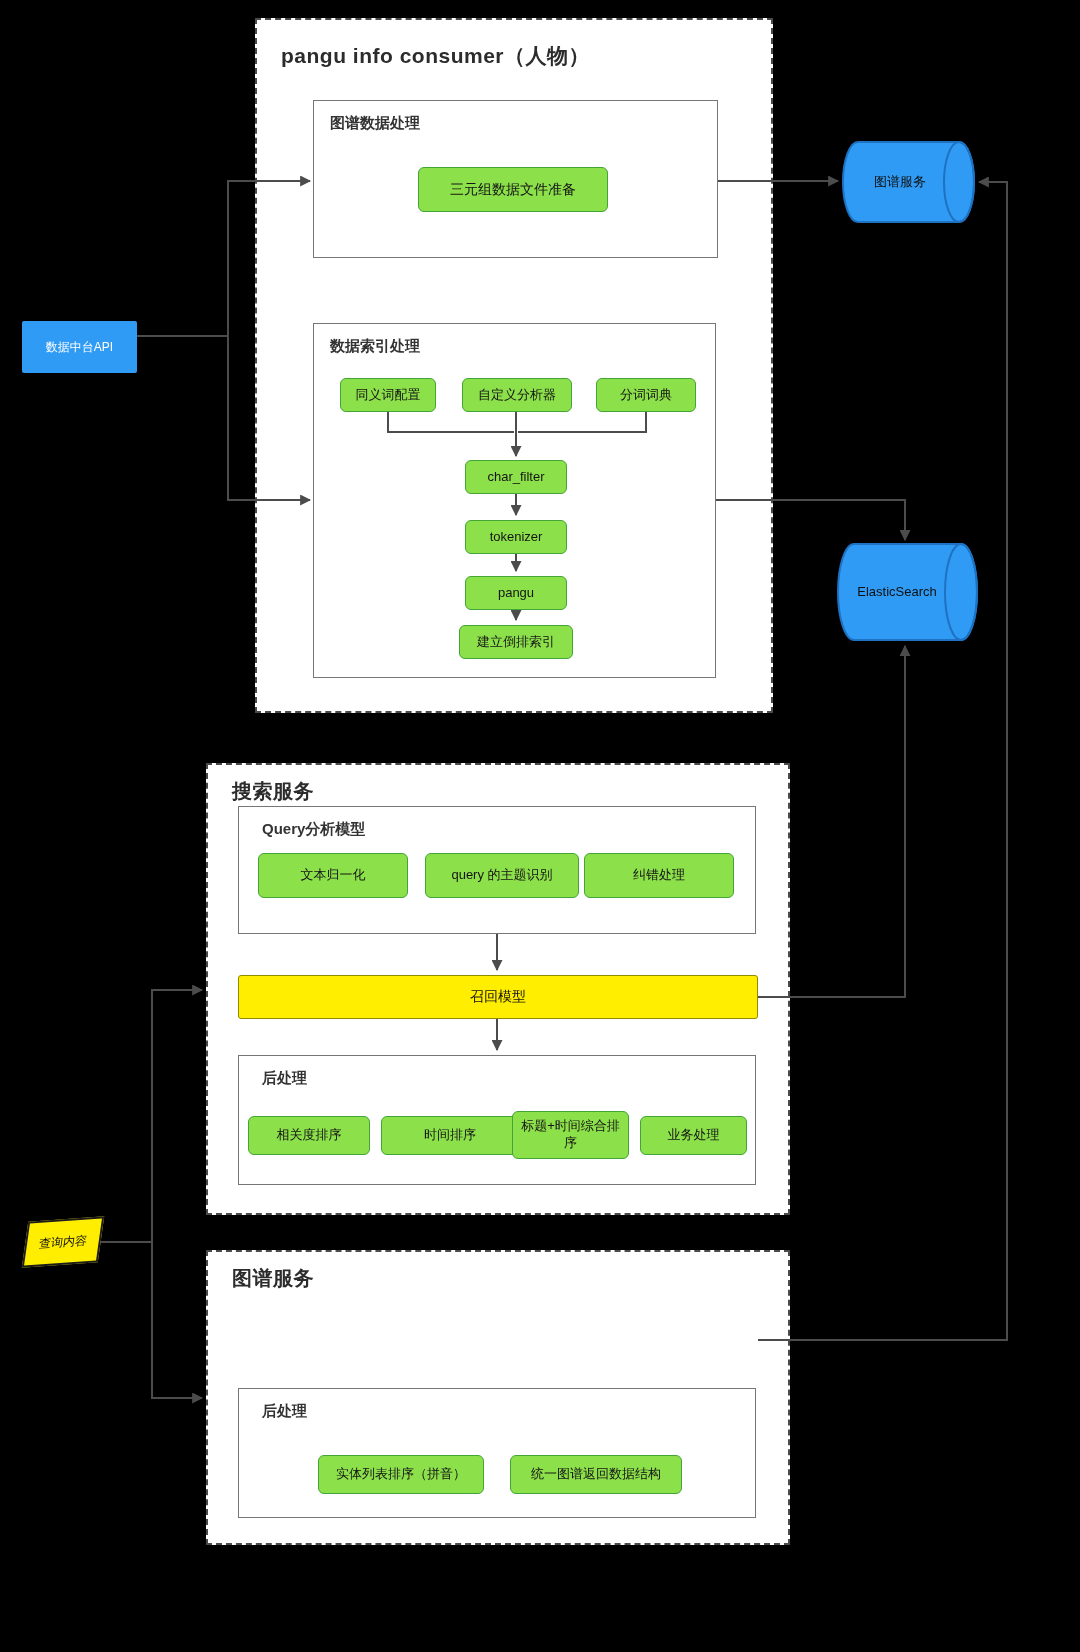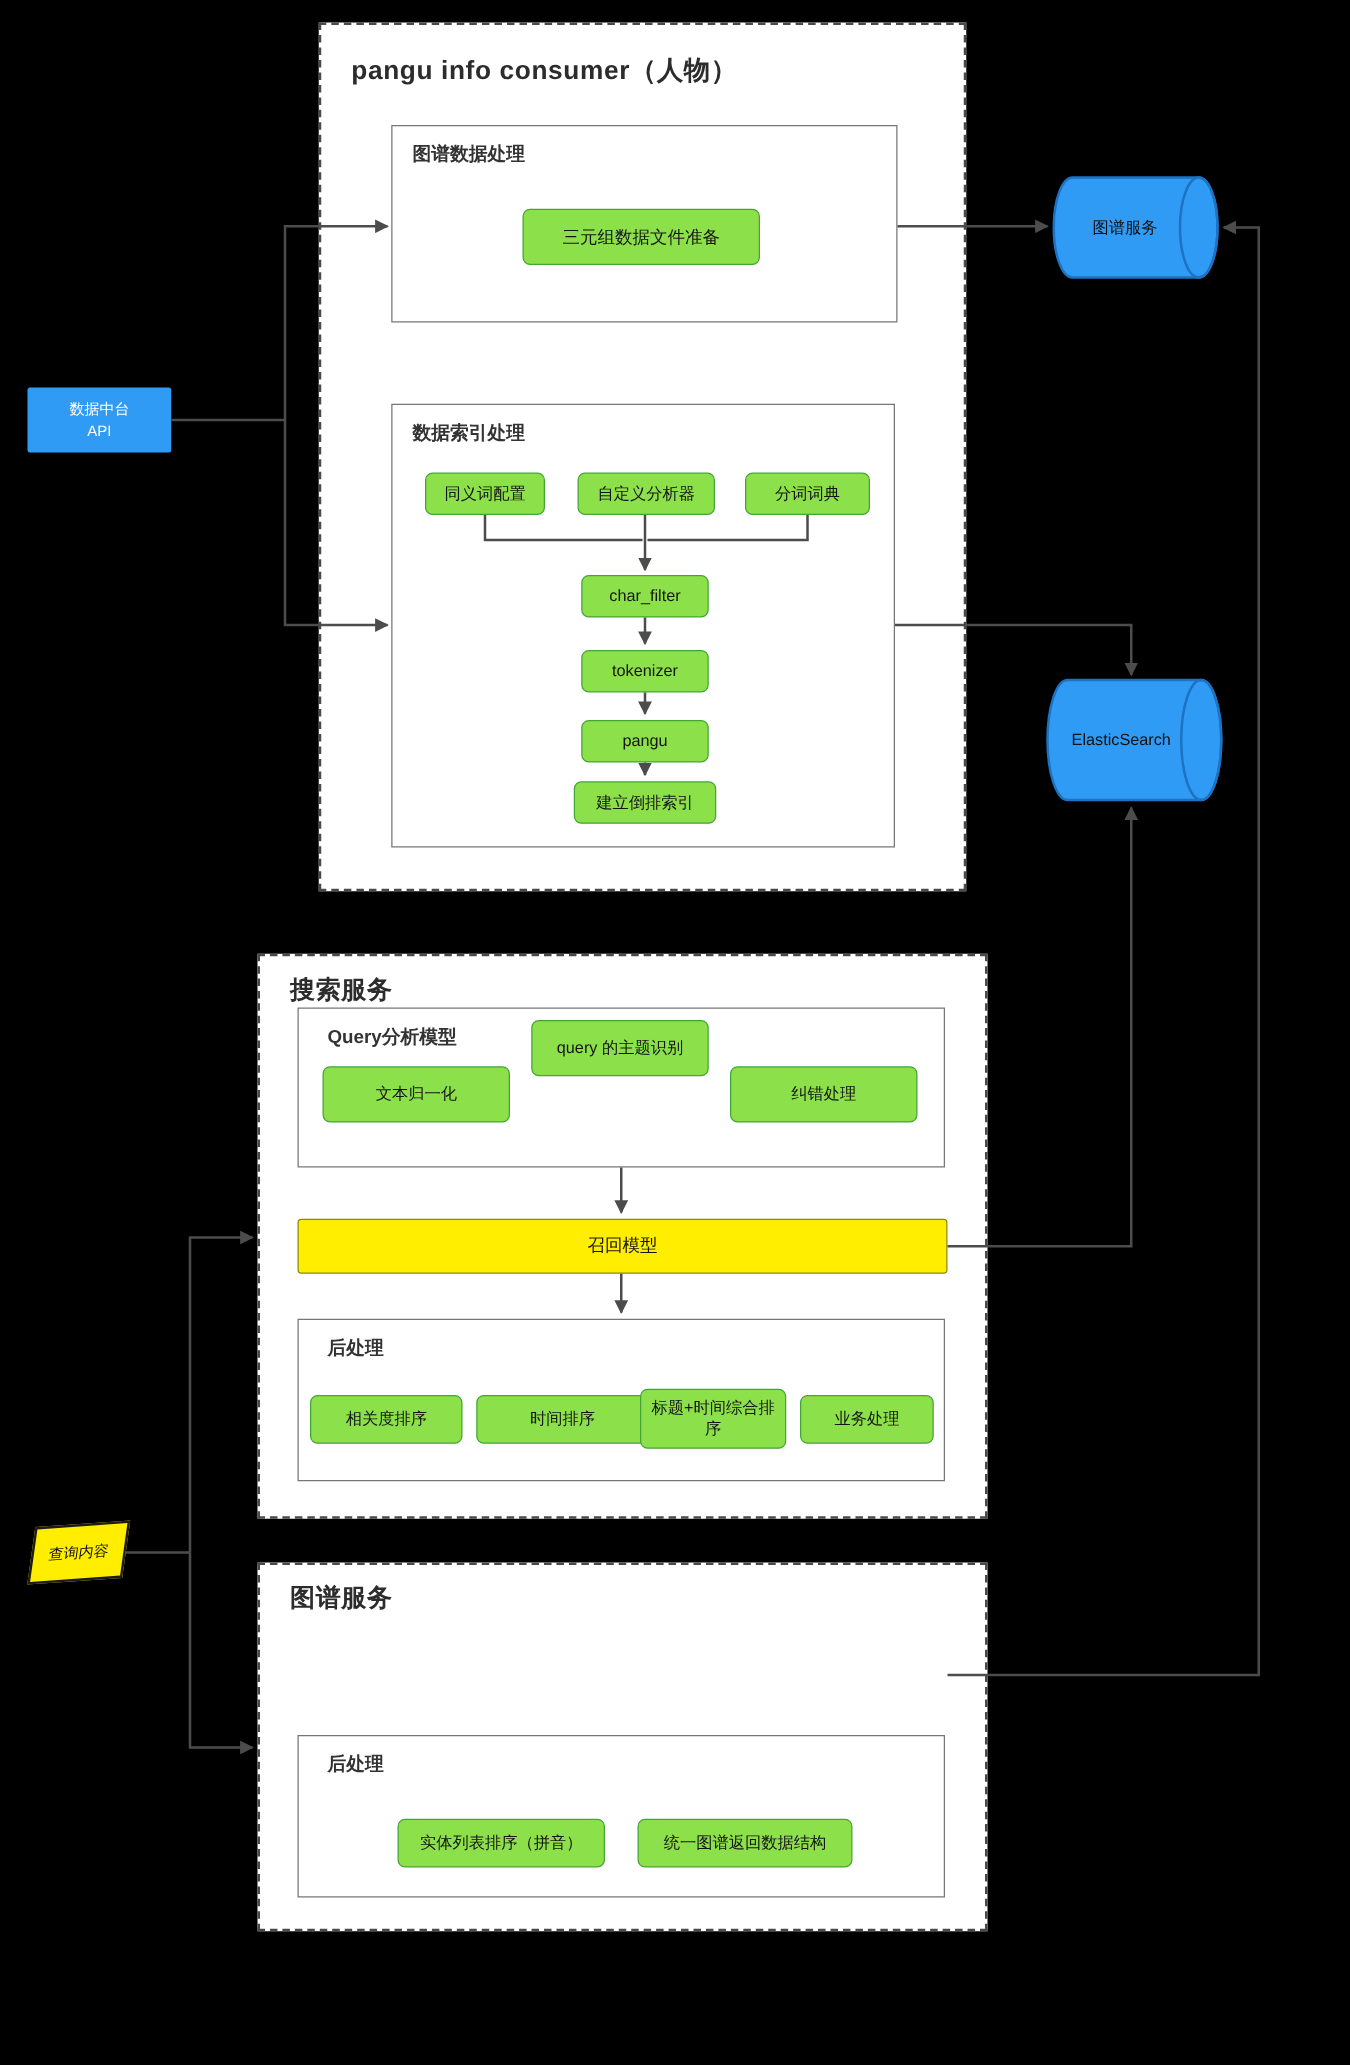--- a/index.html
+++ b/index.html
@@ -17,22 +17,22 @@
     position:absolute; background:#8ce04a; border:1px solid #43a535; border-radius:6px;
     display:flex; align-items:center; justify-content:center; text-align:center;
     font-size:13px; color:#151515; line-height:1.3; padding:2px 4px;
   }
   .bar-yellow {
     position:absolute; background:#ffee00; border:1px solid #8f8a00; border-radius:3px;
     display:flex; align-items:center; justify-content:center; font-size:14px; color:#151515;text-align:right;
   }
   .api-box {
     position:absolute; background:#2f9bf4; color:#fff; border-radius:2px;
-    display:flex; flex-direction:column; align-items:center; justify-content:center;
-    font-size:12px; line-height:1.5;
+    display:flex; align-items:center; justify-content:center;
+    font-size:12px; line-height:1.5;margin-top:11px;
   }
   .cyl { position:absolute; }
   .cyl-label { position:absolute; text-align:center; font-size:13px; color:#101010; }
   .query-shape {
     position:absolute; background:#ffee00; border:2px solid #1c1c1c;
     display:flex; align-items:center; justify-content:center;
     font-size:12px; color:#101010; transform:skew(-8deg,-4deg);
   }
   #overlay { position:absolute; left:0; top:0; z-index:20; pointer-events:none; }
 </style>
@@ -74,21 +74,21 @@
     <ellipse cx="131" cy="51" rx="16" ry="48" fill="none" stroke="#1d72c2" stroke-width="2"></ellipse>
   </svg>
   <div class="cyl-label" style="left:837px;top:584px;width:120px">ElasticSearch</div>
 
   <div class="box-dashed" style="left:206px;top:763px;width:584px;height:452px"></div>
   <div class="title-lg" style="left:232px;top:778px">搜索服务</div>
 
   <div class="box-solid" style="left:238px;top:806px;width:518px;height:128px"></div>
   <div class="box-title" style="left:262px;top:820px">Query分析模型</div>
   <div class="node-green" style="left:258px;top:853px;width:150px;height:45px">文本归一化</div>
-  <div class="node-green" style="left:425px;top:816px;width:142px;height:45px">query 的主题识别</div>
+  <div class="node-green" style="left:425px;top:853px;width:154px;height:45px">query 的主题识别</div>
   <div class="node-green" style="left:584px;top:853px;width:150px;height:45px">纠错处理</div>
 
   <div class="bar-yellow" style="left:238px;top:975px;width:520px;height:44px">召回模型</div>
 
   <div class="box-solid" style="left:238px;top:1055px;width:518px;height:130px"></div>
   <div class="box-title" style="left:262px;top:1069px">后处理</div>
   <div class="node-green" style="left:248px;top:1116px;width:122px;height:39px">相关度排序</div>
   <div class="node-green" style="left:381px;top:1116px;width:138px;height:39px">时间排序</div>
   <div class="node-green" style="left:512px;top:1111px;width:117px;height:48px">标题+时间综合排序</div>
   <div class="node-green" style="left:640px;top:1116px;width:107px;height:39px">业务处理</div>

